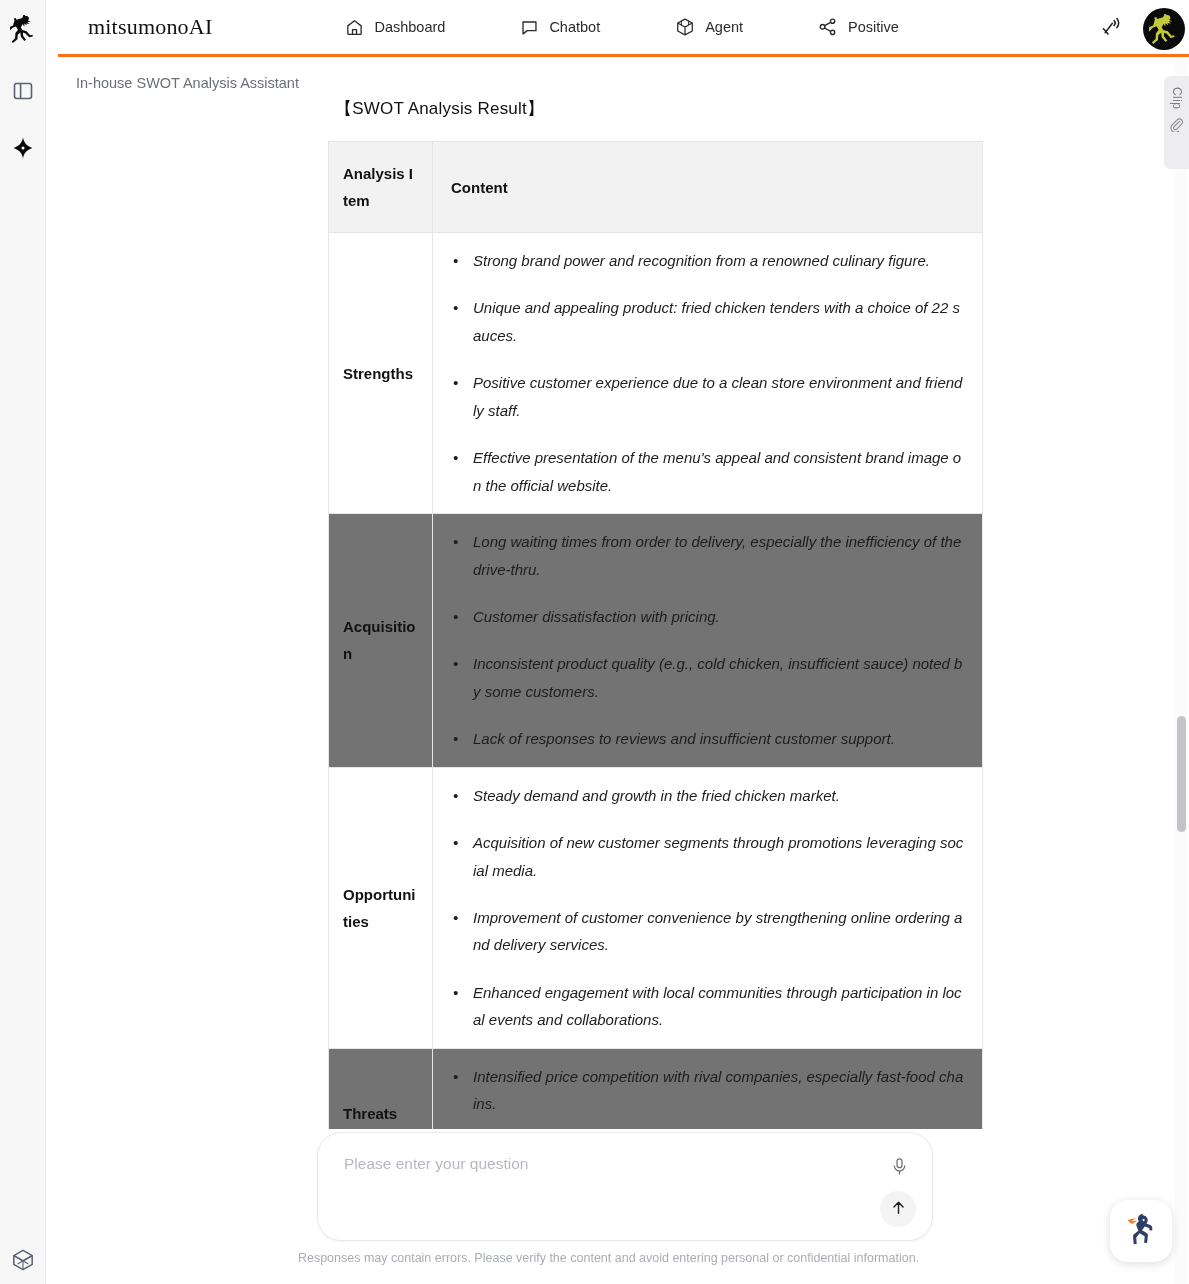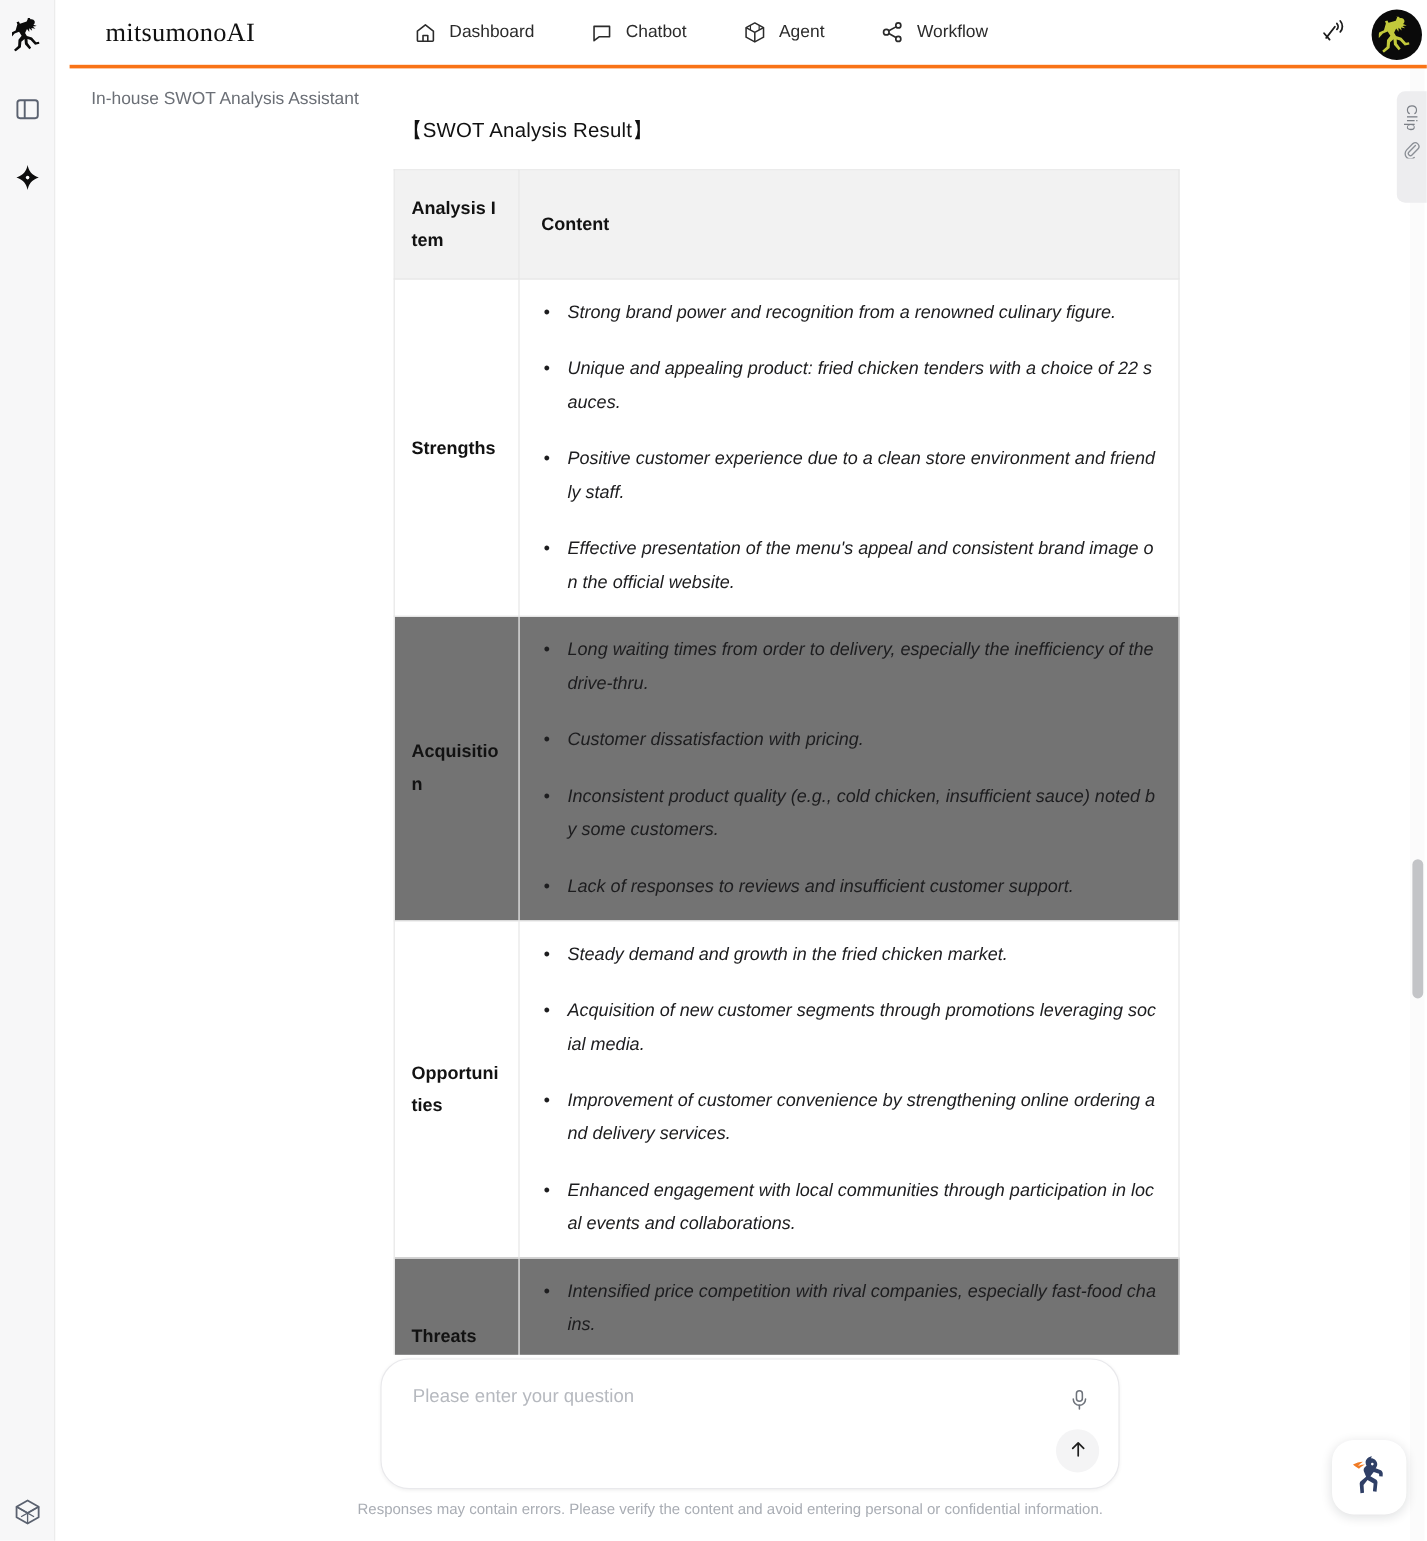--- a/index.html
+++ b/index.html
@@ -36,21 +36,21 @@
   #topbar {
     position: absolute; left: 58px; top: 0; width: 1143px; height: 57px;
     background: #ffffff; border-bottom: 3px solid #f97316;
     display: flex; align-items: center; z-index: 30;
   }
   #brand {
     margin-left: 30px;
     font-family: "Liberation Serif", serif;
     font-size: 22px; letter-spacing: .2px; color: #111; font-weight: 400;
   }
-  #navgroup { display: flex; align-items: center; margin-left: 133px; }
+  #navgroup { display: flex; align-items: center; margin-left: 133px; gap: 28px; }
   .navitem {
     display: flex; align-items: center; gap: 10px;
     margin-right: 47px; cursor: pointer;
     font-size: 14.5px; color: #2b2b2b;
   }
   .navitem svg { display: block; }
   #topright {
     position: absolute; right: 16px; top: 0; height: 57px;
     display: flex; align-items: center; gap: 18px;
   }
@@ -256,21 +256,21 @@
 
       <div class="navitem">
         <span>
           <svg width="20" height="20" viewBox="0 0 20 20" aria-hidden="true">
             <circle cx="14.6" cy="4.2" r="2.1" fill="none" stroke="#2b2b2b" stroke-width="1.4"></circle>
             <circle cx="14.6" cy="15.4" r="2.1" fill="none" stroke="#2b2b2b" stroke-width="1.4"></circle>
             <circle cx="4.6" cy="9.8" r="2.3" fill="none" stroke="#2b2b2b" stroke-width="1.4"></circle>
             <path d="M6.7 8.7l5.9-3.3M6.7 11l5.9 3.3" stroke="#2b2b2b" stroke-width="1.4"></path>
           </svg>
         </span>
-        <span>Workflow</span>
+        <span>Positive</span>
       </div>
     </div>
 
     <div id="topright">
       <span>
         <svg width="26" height="26" viewBox="0 0 26 26" aria-hidden="true">
           <path d="M6.2 18.6 13.4 9.3" stroke="#1c1c1c" stroke-width="1.5" stroke-linecap="round"></path>
           <path d="M4.4 14.7l4.6 5.3" stroke="#1c1c1c" stroke-width="1.5" stroke-linecap="round"></path>
           <path d="M15.1 11.5a3.6 3.6 0 0 0 0-4.9" fill="none" stroke="#1c1c1c" stroke-width="1.5" stroke-linecap="round"></path>
           <path d="M17.9 13.6a6.8 6.8 0 0 0 0-9.1" fill="none" stroke="#1c1c1c" stroke-width="1.5" stroke-linecap="round"></path>

